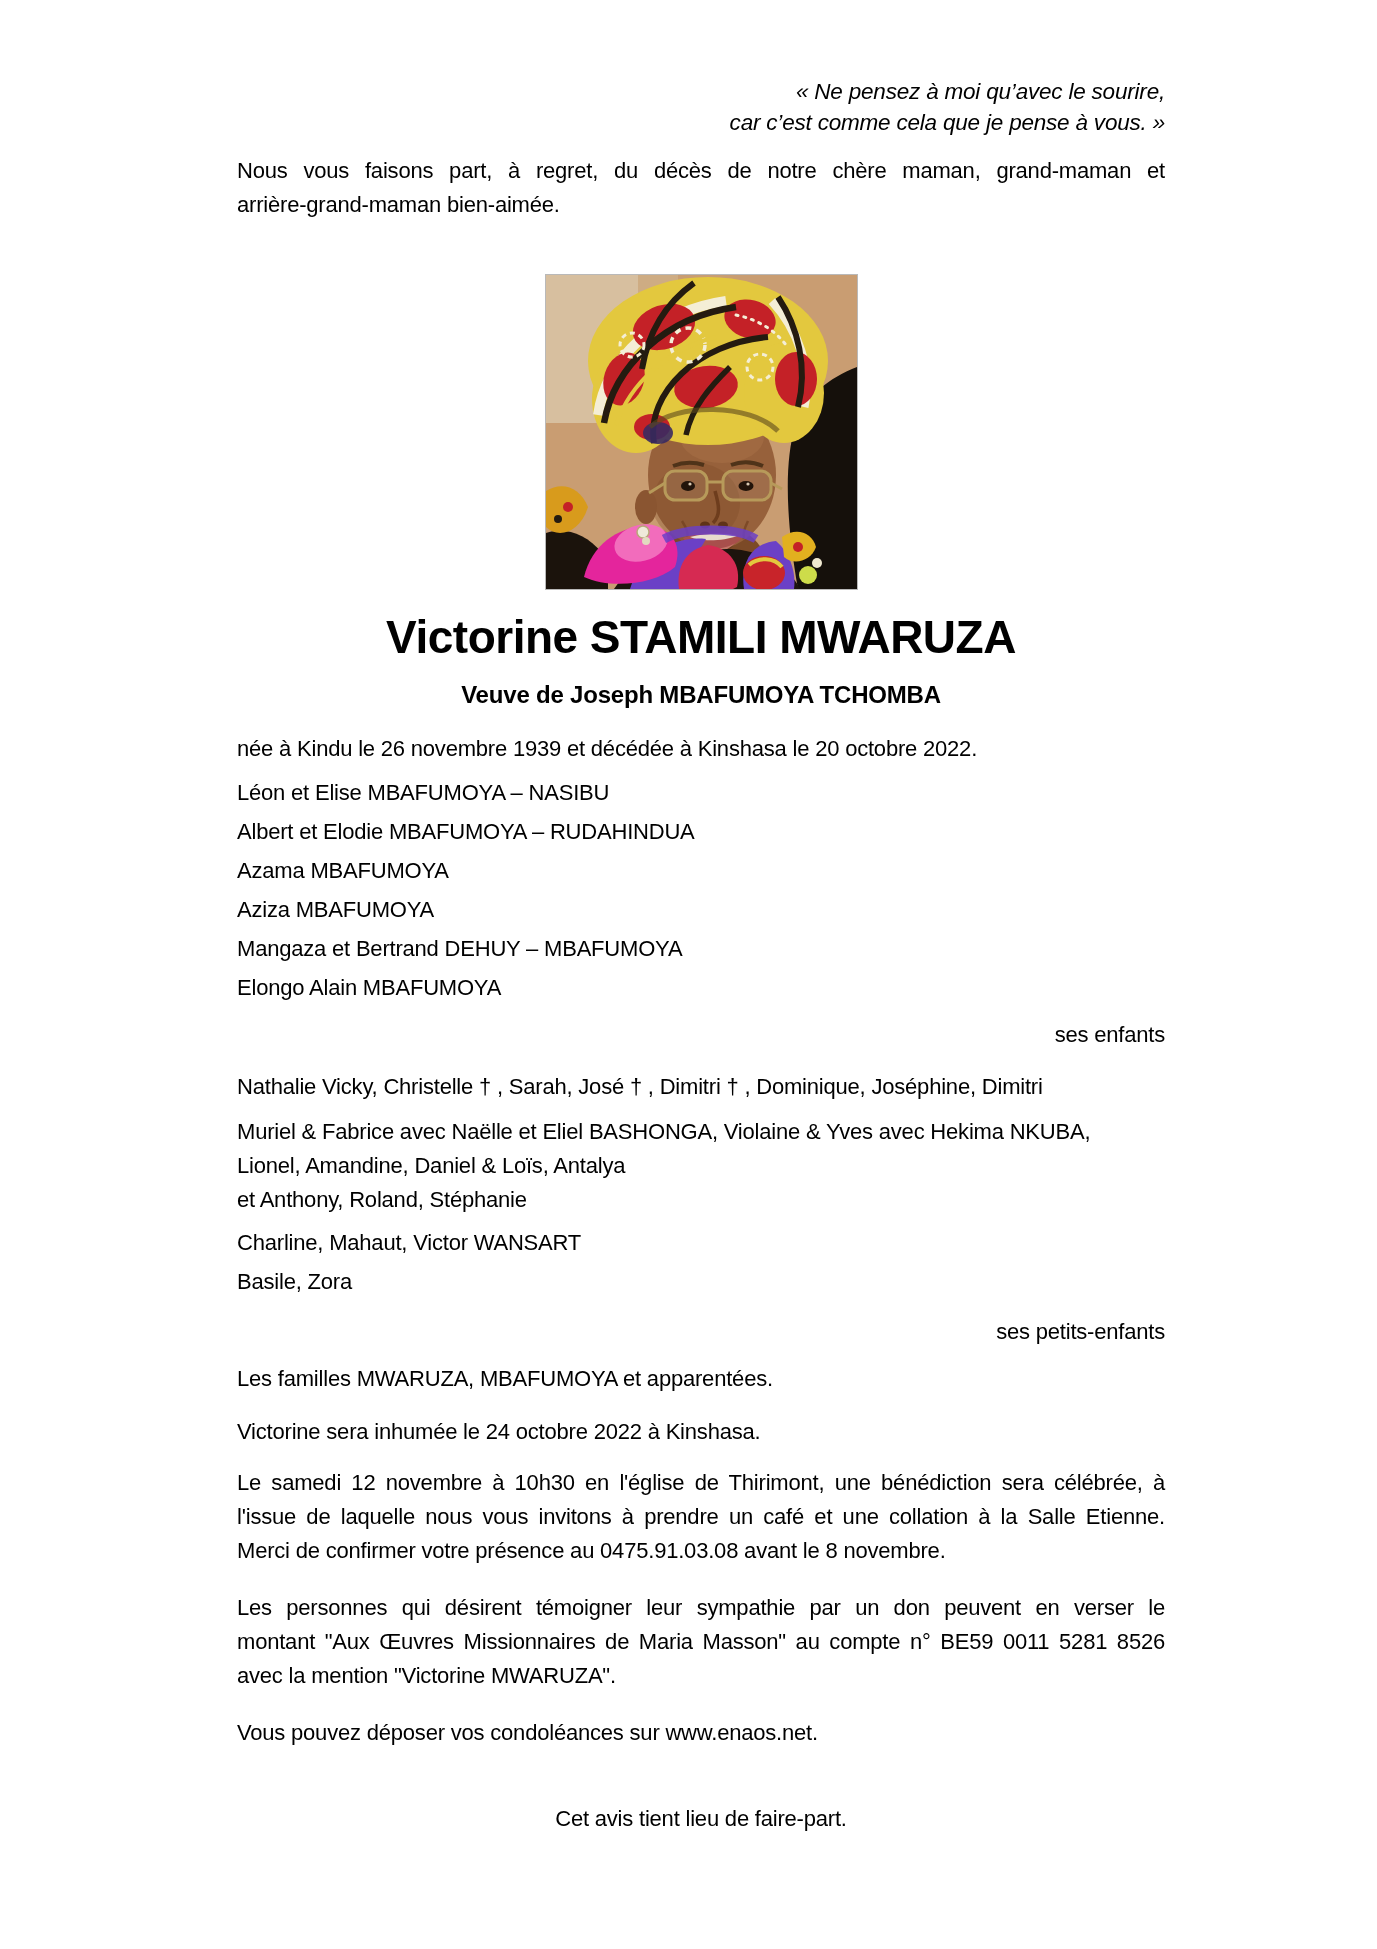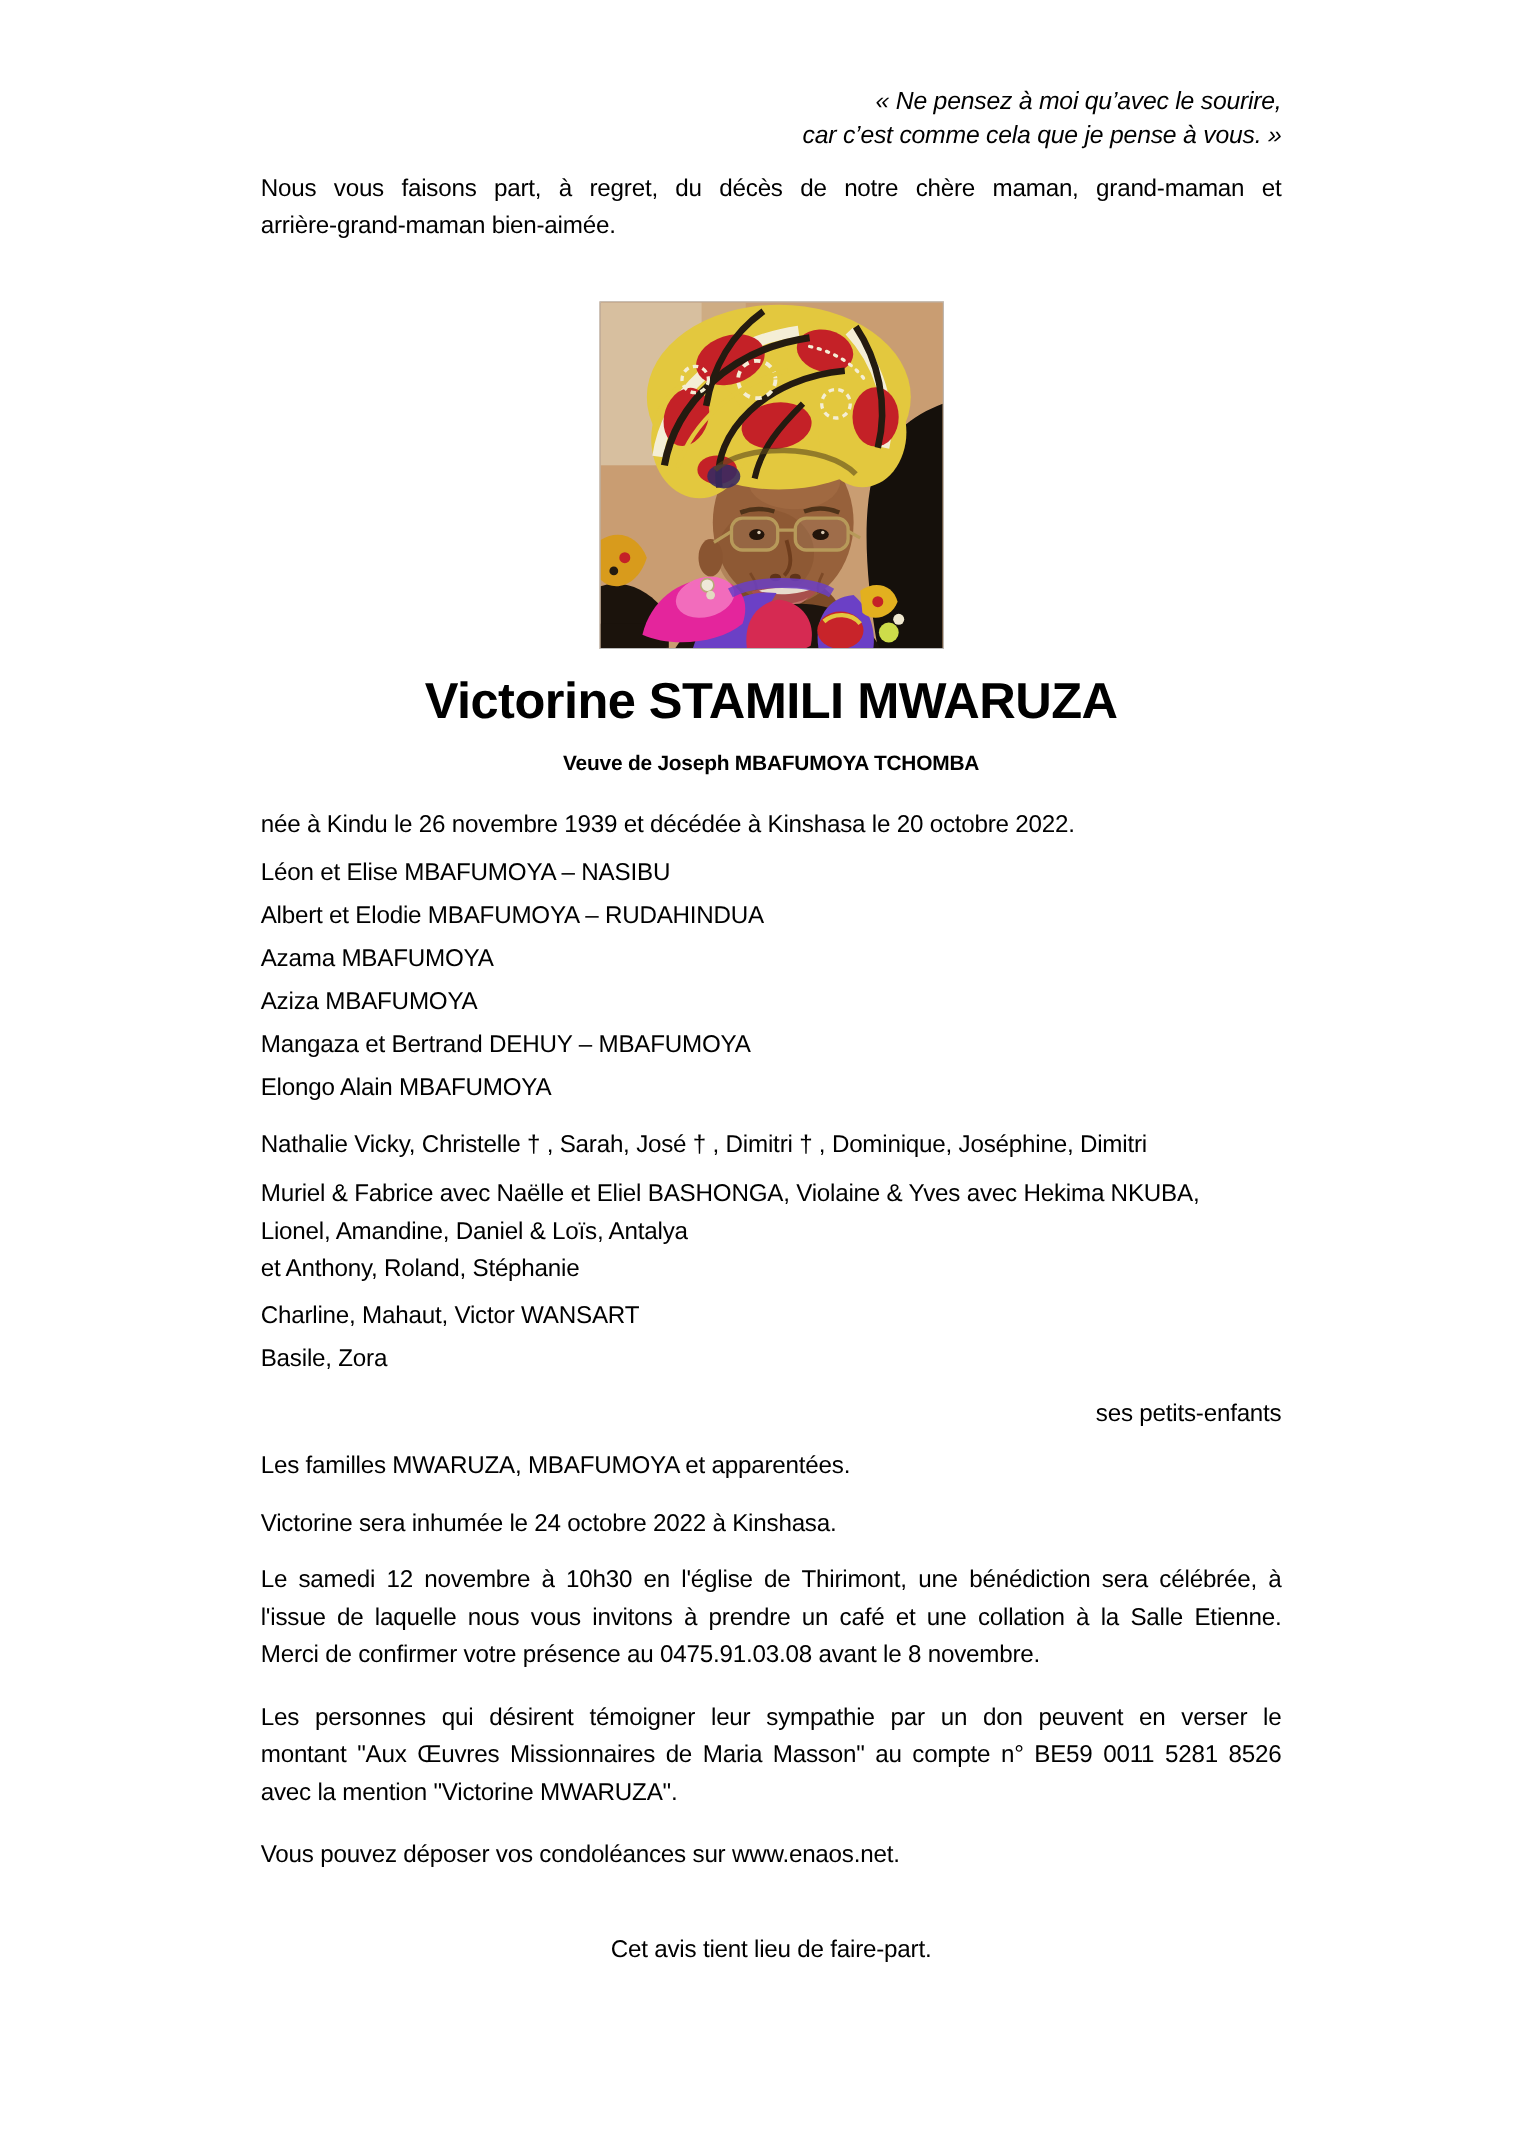--- a/index.html
+++ b/index.html
@@ -49,21 +49,21 @@
     margin-top: 24px;
     text-align: center;
     font-size: 46px;
     font-weight: bold;
     line-height: 46px;
     letter-spacing: -0.5px;
   }
   .subtitle {
     margin-top: 20px;
     text-align: center;
-    font-size: 19px;
+    font-size: 24px;
     font-weight: bold;
     line-height: 30px;
   }
 
   .lifedates { margin-top: 22px; }
 
   .children { margin-top: 10px; }
   .children .child-line { margin-bottom: 5px; }
 
   .right-label { text-align: right; line-height: 34px; }
@@ -202,20 +202,21 @@
     <div class="lifedates pline">née à Kindu le 26 novembre 1939 et décédée à Kinshasa le 20 octobre 2022.</div>
 
     <div class="children">
       <div class="pline child-line">Léon et Elise MBAFUMOYA – NASIBU</div>
       <div class="pline child-line">Albert et Elodie MBAFUMOYA – RUDAHINDUA</div>
       <div class="pline child-line">Azama MBAFUMOYA</div>
       <div class="pline child-line">Aziza MBAFUMOYA</div>
       <div class="pline child-line">Mangaza et Bertrand DEHUY – MBAFUMOYA</div>
       <div class="pline child-line">Elongo Alain MBAFUMOYA</div>
     </div>
+    <div class="right-label label-enfants">ses enfants</div>
 
     <div>
       <div class="pline g0">Nathalie Vicky, Christelle † , Sarah, José † , Dimitri † , Dominique, Joséphine, Dimitri</div>
       <div class="pline g1">Muriel &amp; Fabrice avec Naëlle et Eliel BASHONGA,  Violaine &amp; Yves avec Hekima NKUBA,</div>
       <div class="pline g2">Lionel, Amandine,  Daniel &amp; Loïs,  Antalya</div>
       <div class="pline g4">et Anthony, Roland, Stéphanie</div>
       <div class="pline g3">Charline, Mahaut, Victor WANSART</div>
       <div class="pline g5">Basile, Zora</div>
     </div>
     <div class="right-label label-petits">ses petits-enfants</div>

